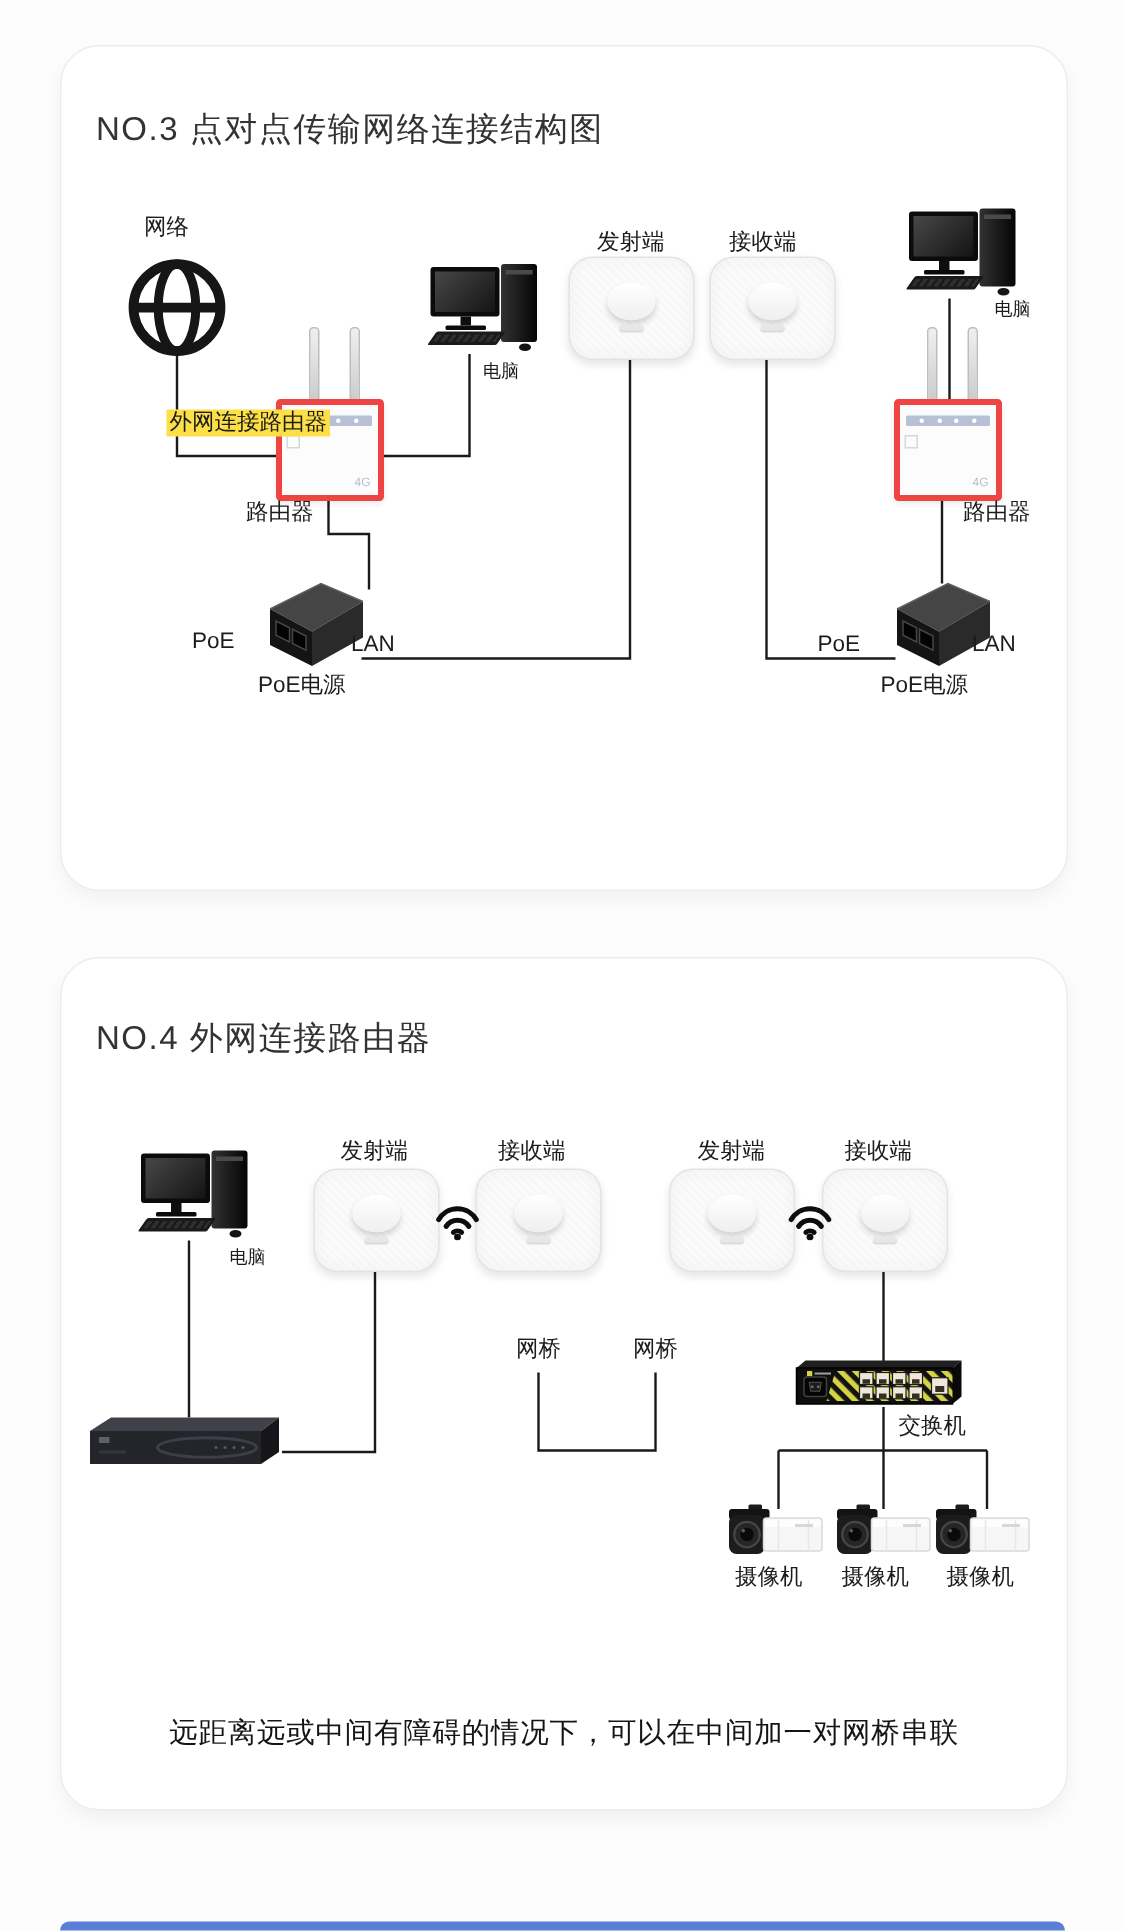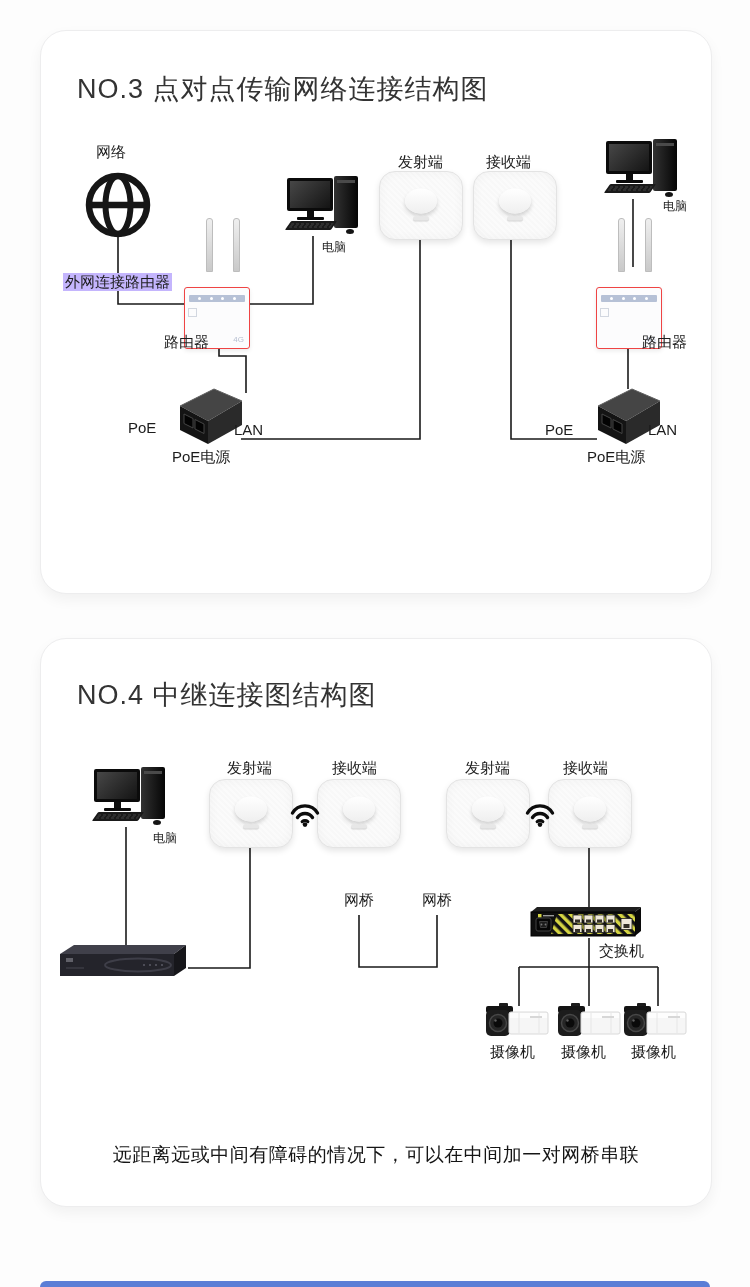--- a/index.html
+++ b/index.html
@@ -3,42 +3,42 @@
 <meta charset="utf-8">
 <style>
   html,body{margin:0;padding:0;background:#fdfdfd;}
   body{width:750px;height:1287px;position:relative;overflow:hidden;
        font-family:"Liberation Sans","DejaVu Sans",sans-serif;color:#1f1f1f;}
   .card{position:absolute;left:40px;width:670px;background:#fff;
         border:1px solid #ededee;border-radius:26px;
         box-shadow:0 6px 14px rgba(0,0,0,.05);}
   #card1{top:30px;height:562px;}
   #card2{top:638px;height:567px;}
-  .title{position:absolute;left:36px;top:40px;font-size:27px;color:#333;
+  .title{position:absolute;left:23px;top:40px;font-size:22px;color:#333;
          letter-spacing:1px;z-index:3;white-space:nowrap;}
   #card2 .title{top:38px;}
   .lbl{position:absolute;font-size:15px;color:#1c1c1c;z-index:3;
        line-height:1.2;white-space:nowrap;}
   .lbl.sm{font-size:12px;}
-  .lbl.bg{background:#c4b5fd;padding:0 2px;}
+  .lbl.bg{background:#fde047;padding:0 2px;margin-left:48px;}
   .caption{position:absolute;left:0;width:100%;text-align:center;
            font-size:19px;color:#151515;z-index:3;letter-spacing:.5px;}
   .wires{position:absolute;left:0;top:0;z-index:1;}
   .wires polyline,.wires line{fill:none;stroke:#1a1a1a;stroke-width:1.6px;}
   .dev{position:absolute;z-index:2;}
 
   
   .router{width:64px;height:110px;}
   .ant{position:absolute;top:2px;width:5px;height:52px;
        background:linear-gradient(180deg,#efefef,#c9c9c9);
        border:1px solid #bdbdbd;border-radius:3px 3px 0 0;}
   .ant.a1{left:22px;}.ant.a2{left:49px;}
   .rbody{position:absolute;left:0;top:50px;width:64px;height:60px;
-         background:#fcfcfd;border:1px solid #ef4444;border-radius:3px;
-         box-shadow:0 2px 4px rgba(0,0,0,.08);margin-top:21px;}
+         background:#fcfcfd;border:4px solid #ef4444;border-radius:3px;
+         box-shadow:0 2px 4px rgba(0,0,0,.08);}
   .rstrip{position:absolute;left:4px;right:4px;top:7px;height:7px;
           background:#b6c1d6;border-radius:1px;display:flex;
           align-items:center;justify-content:space-evenly;}
   .rstrip i{width:3px;height:3px;border-radius:50%;background:#fff;}
   .rlogo{position:absolute;left:3px;top:20px;width:7px;height:7px;
          border:1px solid #d2d7e0;}
   .r4g{position:absolute;right:5px;bottom:4px;font-size:8px;color:#b6bfd0;}
 
   
   .pc{width:72px;height:60px;}
@@ -188,21 +188,21 @@
     <polygon points="16,31 25,35.5 25,45 16,40.5" fill="#030303" stroke="#454545" stroke-width="1"></polygon>
     <polygon points="27,36.5 36,41 36,50.5 27,46" fill="#030303" stroke="#454545" stroke-width="1"></polygon>
   </svg>
   <div class="lbl" style="left:504px;top:390px">PoE</div>
   <div class="lbl" style="left:607px;top:390px">LAN</div>
   <div class="lbl" style="left:546px;top:417px">PoE电源</div>
 
 </div>
 
 <div class="card" id="card2">
-  <div class="title">NO.4 中继连接图结构图</div>
+  <div class="title">NO.4 外网连接路由器</div>
 
   <svg class="wires" width="670" height="565">
     <polyline points="85,188 85,306"></polyline>
     <polyline points="209,207 209,329 147,329"></polyline>
     <polyline points="318,276 318,328 396,328 396,276"></polyline>
     <polyline points="548,207 548,269"></polyline>
     <polyline points="548,299 548,367"></polyline>
     <polyline points="478,328 617,328"></polyline>
     <polyline points="478,328 478,367"></polyline>
     <polyline points="617,328 617,367"></polyline>

